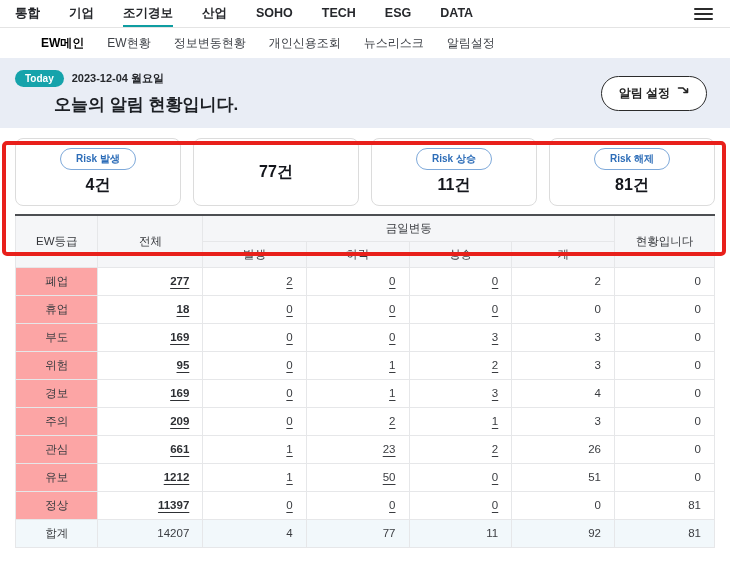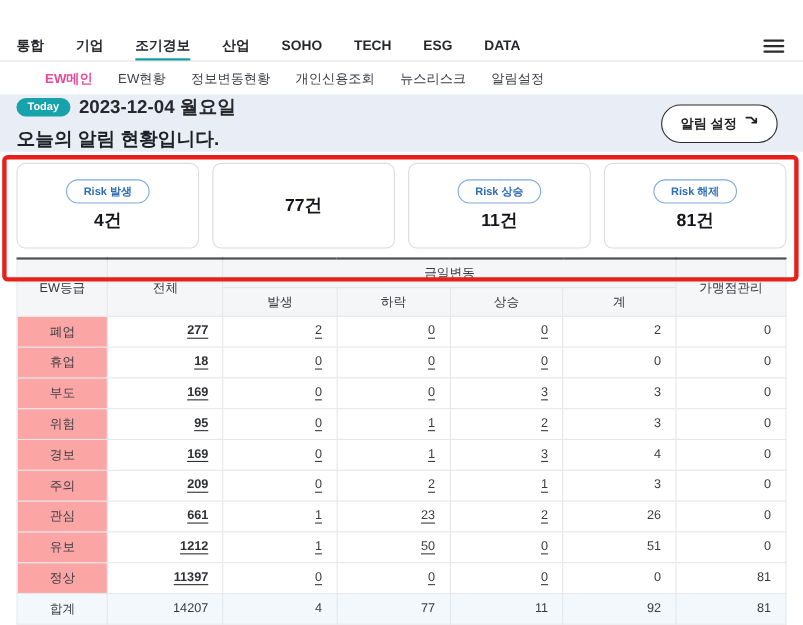--- a/index.html
+++ b/index.html
@@ -2,47 +2,47 @@
 <html><head>
 <meta charset="utf-8">
 <style>
   * { margin:0; padding:0; box-sizing:border-box; }
   html,body { width:730px; height:568px; }
   body {
     font-family:"Liberation Sans","DejaVu Sans",sans-serif;
     background:#ffffff; color:#222; position:relative; overflow:hidden;
   }
   
-  .topnav { display:flex; align-items:stretch; height:28px; padding:0 15px; border-bottom:1px solid #e4e4e4;margin-top:28px; }
+  .topnav { display:flex; align-items:stretch; height:28px; padding:0 15px; border-bottom:1px solid #e4e4e4; }
   .topnav-item { font-size:12.5px; font-weight:bold; color:#26282c; margin-right:29px;
     display:flex; align-items:center; cursor:pointer; border-bottom:2px solid transparent; padding-top:1px; }
   .topnav-item.active { border-bottom-color:#0f9da1; }
   .menu-btn { margin-left:auto; align-self:center; display:flex; flex-direction:column; gap:3px; cursor:pointer; padding:3px 2px; }
   .menu-btn span { width:19px; height:2px; background:#2b2b2b; border-radius:1px; }
   
   .subnav { display:flex; align-items:center; height:30px; padding:0 15px; }
   .subnav-item { font-size:12px; color:#3d4046; margin-right:23px; cursor:pointer; }
-  .subnav-item.active { color:#ec4899; font-weight:bold;padding-left:26px; }
-  
-  .banner { height:52px; background:#e9edf5; padding:20px 15px; display:flex; justify-content:space-between; align-items:center; }
+  .subnav-item.active { color:#000000; font-weight:bold;padding-left:26px; }
+  
+  .banner { height:70px; background:#e9edf5; padding:20px 15px; display:flex; justify-content:space-between; align-items:center; }
   .banner-left { display:flex; flex-direction:column; gap:6px; }
   .banner-top { display:flex; align-items:center; gap:8px; }
   .today-badge { background:#16a3ab; color:#fff; font-size:10px; font-weight:bold; padding:3px 10px; border-radius:10px; }
-  .banner-date { font-size:17px; font-weight:bold; color:#26282c; }
-  .banner-title { font-size:17px; font-weight:bold; color:#1c1f24; }
+  .banner-date { font-size:11px; font-weight:bold; color:#26282c; }
+  .banner-title { font-size:17px; font-weight:bold; color:#1c1f24;margin-left:39px; }
   .alert-btn { background:#fff; border:1.5px solid #2b2b2b; border-radius:18px; padding:8px 17px;
     font-size:12px; font-weight:bold; color:#222; display:flex; gap:7px; cursor:pointer;
     font-family:inherit; margin-right:8px; }
   
   .main { padding:0 15px; }
   .section-head { margin-top:24px; display:flex; justify-content:space-between; align-items:flex-end; }
   .section-title { font-size:16px; font-weight:bold; color:#16181c; }
   .base-date { font-size:11px; color:#7d7f83; }
   .cards { display:flex; gap:12px; margin-top:10px; }
-  .card { flex:1; border:1px solid #dcdcdc; border-radius:8px; height:78px; background:#fff;
+  .card { flex:1; border:1px solid #dcdcdc; border-radius:8px; height:68px; background:#fff;
     display:flex; flex-direction:column; align-items:center; justify-content:center; gap:5px; cursor:pointer; }
   .risk-pill { border:1px solid #7ea9da; color:#2d6db8; border-radius:12px; font-size:10px; font-weight:bold; padding:3px 15px; background:#fff; }
   .card-count { font-size:16px; font-weight:bold; color:#14161c; }
   
   .ew-table { width:100%; border-collapse:collapse; margin-top:8px; border-top:2px solid #4d4f53; font-size:11.5px; }
   .ew-table th, .ew-table td { border:1px solid #e6e7e9; }
   .ew-table th { background:#f5f6f8; font-weight:normal; color:#35373b; padding:5px 4px; text-align:center; }
   .grade-cell { background:#fca5a5; text-align:center; color:#3a3c40; padding:6px 4px; }
   .num-cell { text-align:right; padding:5px 13px 6px 4px; color:#3a3c40; background:#fff; }
   .cell-link { text-decoration:underline; text-underline-offset:3px; cursor:pointer; }
@@ -125,21 +125,21 @@
       <col style="width:14.7%">
         <col style="width:14.7%">
         <col style="width:14.7%">
         <col style="width:14.3%">
     </colgroup>
     <thead>
       <tr>
         <th rowspan="2">EW등급</th>
         <th rowspan="2">전체</th>
         <th colspan="4">금일변동</th>
-        <th rowspan="2">가맹점관리</th>
+        <th rowspan="2">현황입니다</th>
       </tr>
       <tr>
         <th>발생</th>
         <th>하락</th>
         <th>상승</th>
         <th>계</th>
       </tr>
     </thead>
     <tbody>
         <tr>

